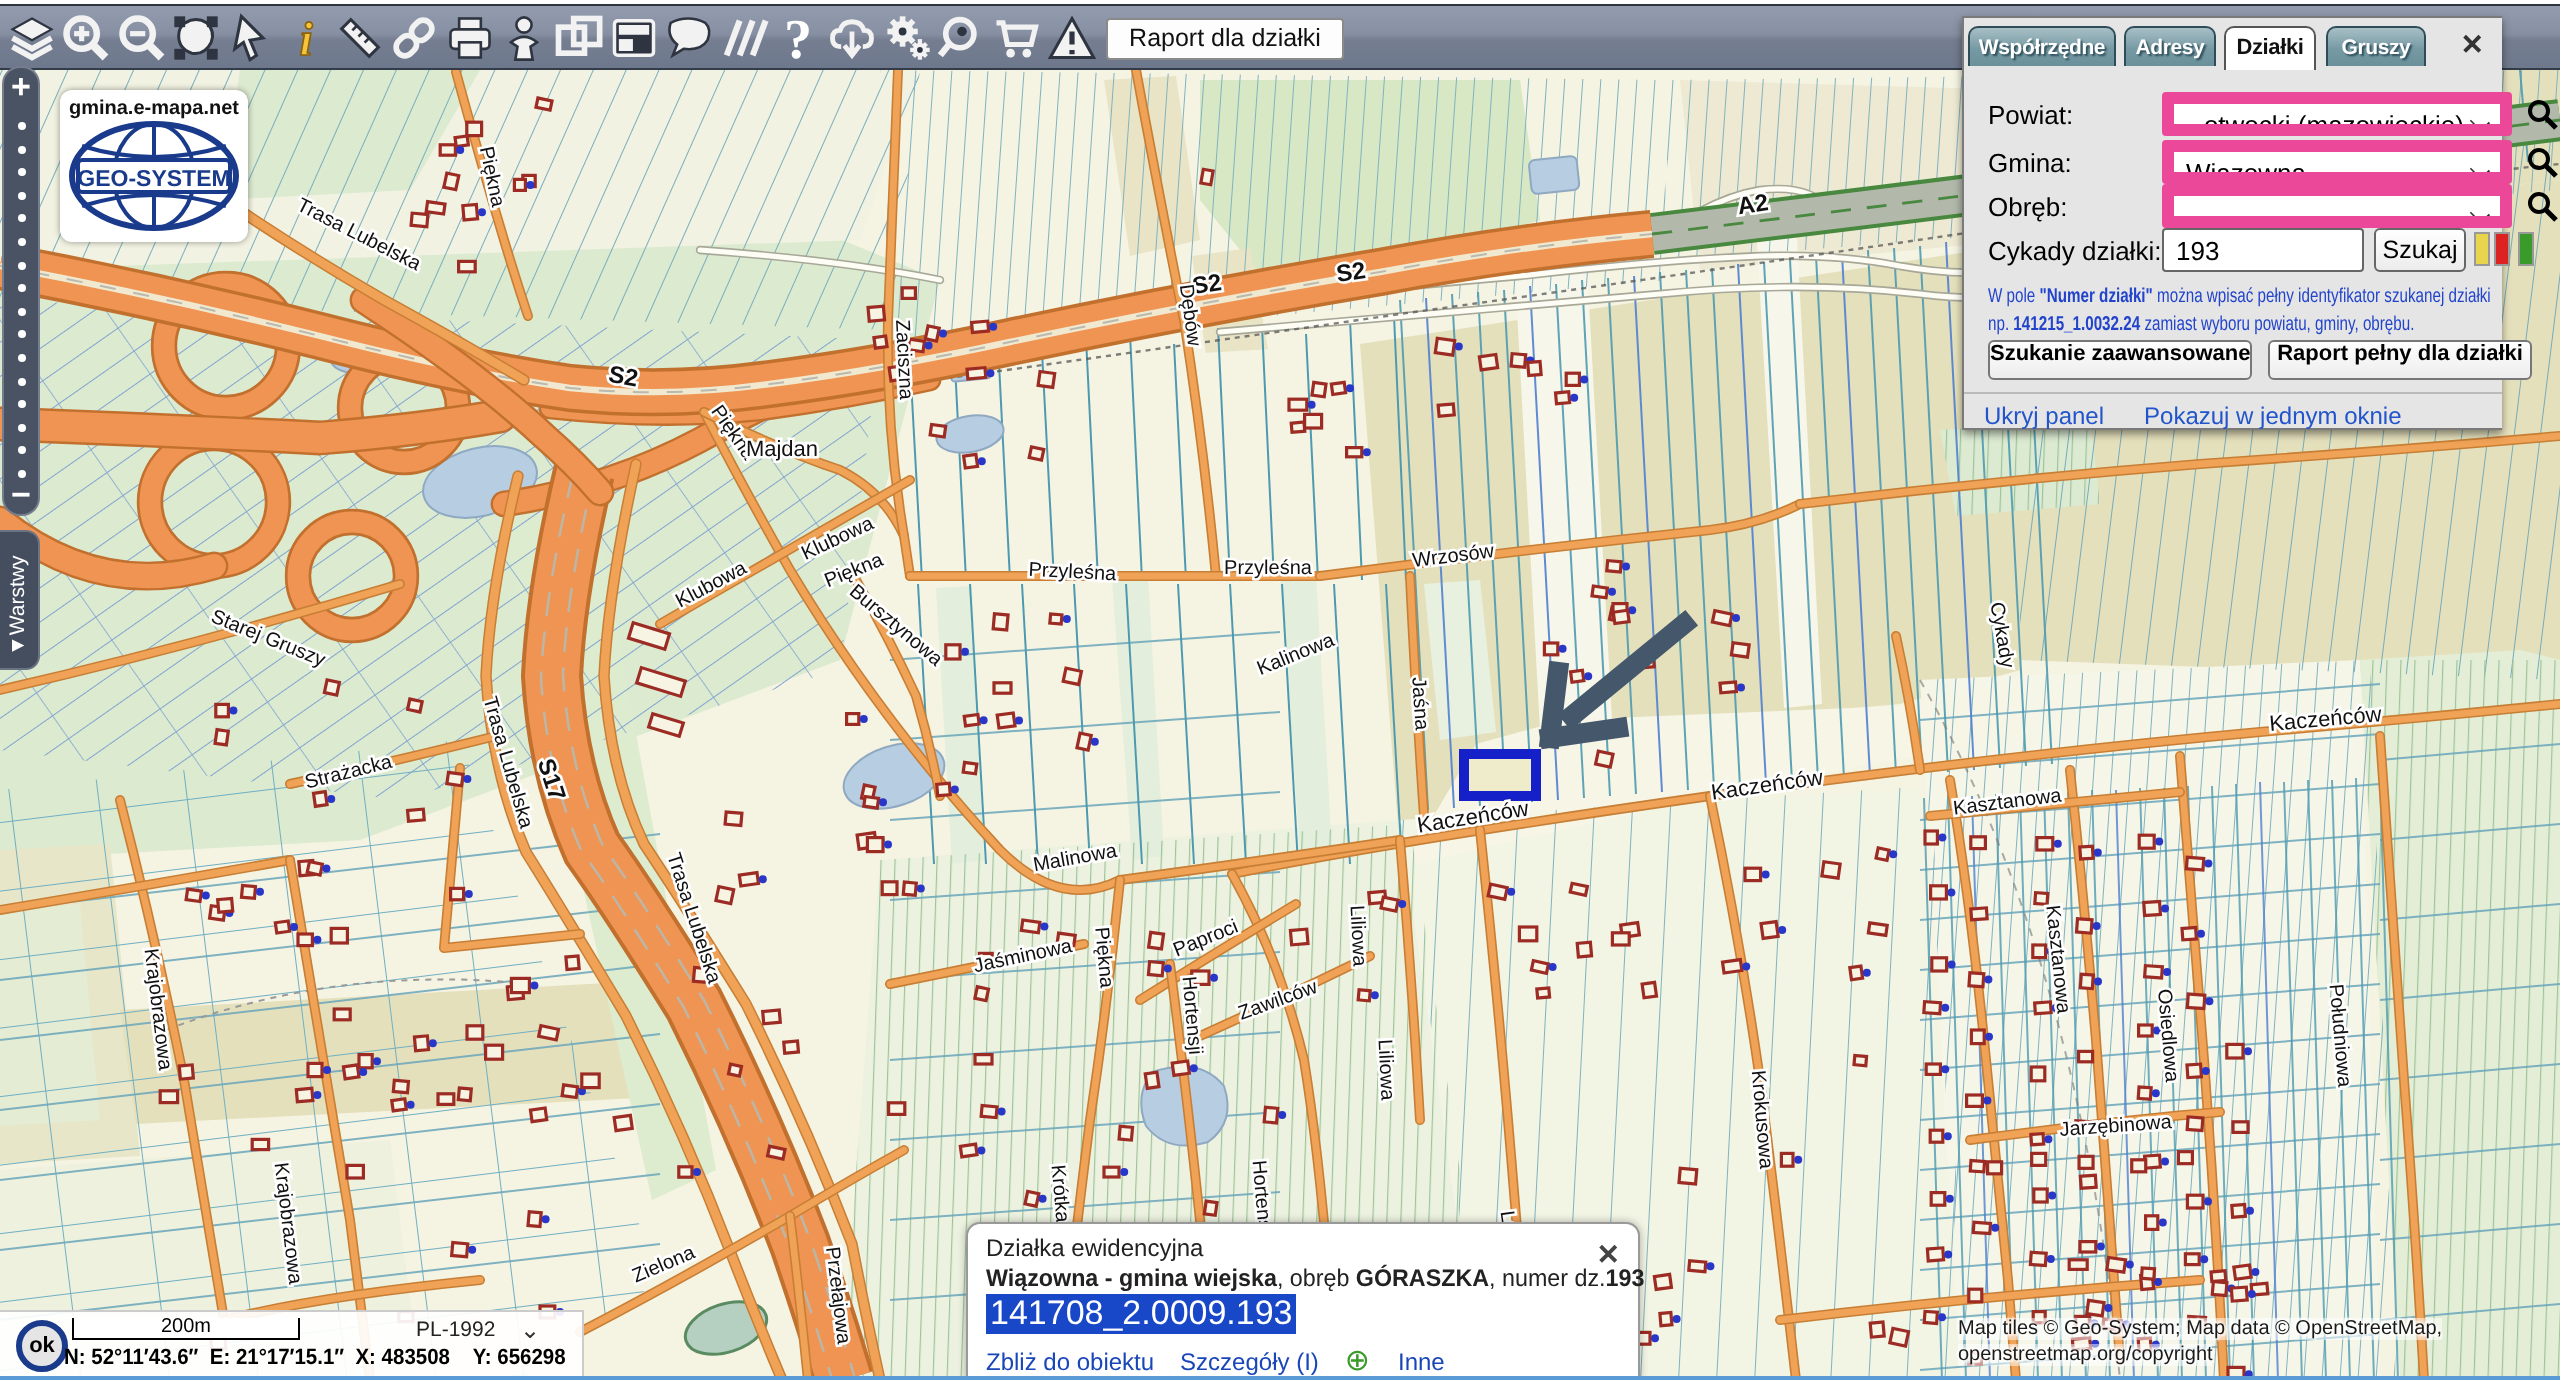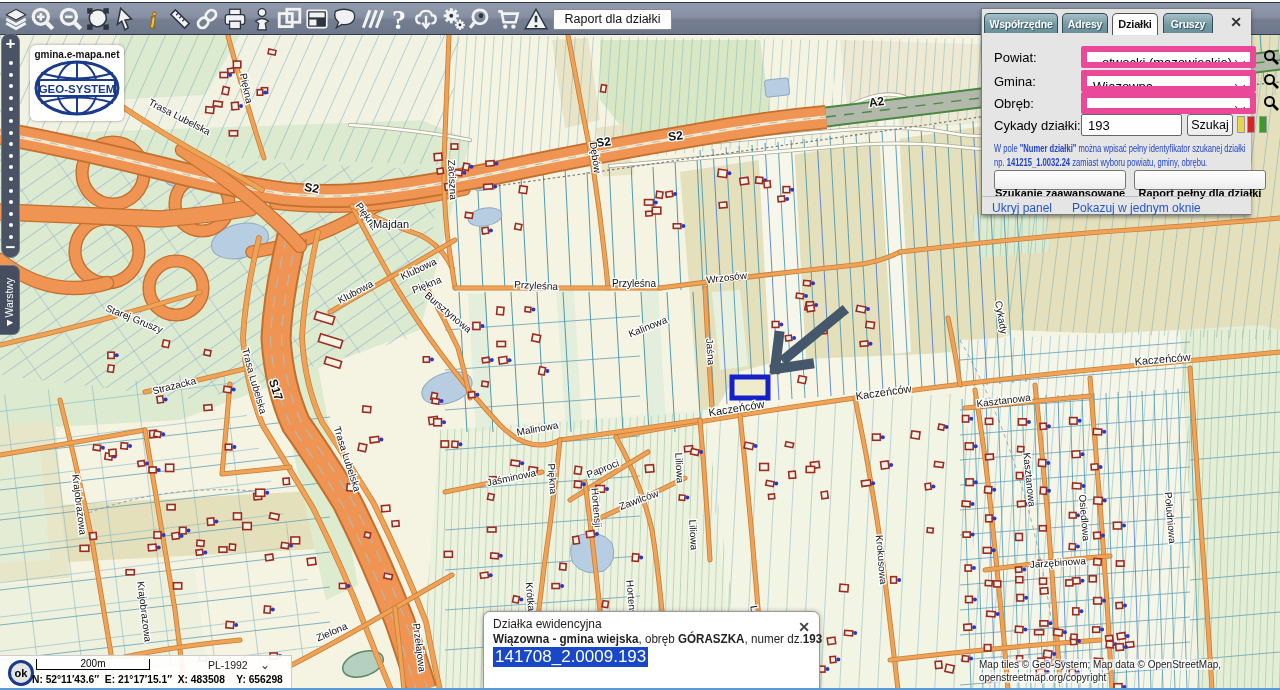--- a/index.html
+++ b/index.html
@@ -47,21 +47,21 @@
   background:#fff; font-size:13px; padding:3px 18px 0 6px; white-space:nowrap; overflow:hidden;}
 .sel:after { content:""; position:absolute; right:6px; top:5px; width:7px; height:7px;
   border-right:1.8px solid #333; border-bottom:1.8px solid #333; transform:rotate(45deg) scale(1,.8); }
 .mag { position:absolute; left:269px; top:3px; width:16px; height:16px; }
 .inp { position:absolute; left:87px; top:0; width:101px; height:22px; border:1px solid #666; border-radius:2px; background:#fff; font-size:13px; padding:3px 0 0 6px; }
 #szukaj { position:absolute; left:193px; top:0; width:46px; height:22px; border:1px solid #666; border-radius:3px;
   background:linear-gradient(#fff,#ececec); text-align:center; font-size:12.5px; padding-top:3px; }
 .sw { position:absolute; top:2px; width:8px; height:17px; border:1px solid #999; }
 #help { position:absolute; left:12px; top:133px; width:360px; font-size:10px; color:#2244cc; line-height:1.38; white-space:nowrap; transform:scale(0.76,1); transform-origin:0 0; }
 #bbtns div { position:absolute; top:161px; height:20px; border:1px solid #777; border-radius:3px;
-  background:linear-gradient(#fff,#ededed); font-size:11px; font-weight:bold; text-align:center; padding-top:16px; white-space:nowrap;}
+  background:linear-gradient(#fff,#ededed); font-size:11px; font-weight:bold; text-align:center; padding-top:0; white-space:nowrap;}
 #plinks { position:absolute; left:0; top:187px; width:100%; height:20px; border-top:1px solid #bbb;
   font-size:12px; color:#2255cc; padding:4px 0 0 10px; }
 #plinks span { margin-right:20px; }
 
 
 #infobox { position:absolute; left:483px; top:611px; width:337px; height:79px; background:#fff;
   border:1px solid #999; border-radius:7px 7px 0 0; box-shadow:0 0 4px rgba(0,0,0,.3);
   font-size:12px; color:#222; padding:5px 0 0 9px; white-space:nowrap; }
 #infobox .l2 { margin-top:1px; font-size:12px; transform:scale(0.97,1); transform-origin:0 0; }
 #infobox .sel-id { display:inline-block; margin-top:1px; background:#1847c7; color:#fff; font-size:17px; padding:0 2px; }
@@ -1068,20 +1068,21 @@
       <div style="left:152px; width:132px;">Raport pełny dla działki</div>
     </div>
   </div>
   <div id="plinks"><span>Ukryj panel</span><span>Pokazuj w jednym oknie</span></div>
 </div>
 
 <div id="infobox">
   <div>Działka ewidencyjna</div>
   <div class="l2"><b>Wiązowna - gmina wiejska</b>, obręb <b>GÓRASZKA</b>, numer dz.<b>193</b></div>
   <div><span class="sel-id">141708_2.0009.193</span></div>
+  <div class="links"><span>Zbliż do obiektu</span><span>Szczegóły (I)</span><span style="color:#3a9a2a; font-size:15px; margin-right:14px;">⊕</span><span>Inne</span></div>
   <div id="iclose">✕</div>
 </div>
 
 <div id="status">
   <div id="okbtn">ok</div>
   <div id="scale">200m</div>
   <div id="epsg">PL-1992</div>
   <div id="chev">⌄</div>
   <div id="coords">N: 52°11′43.6″&nbsp; E: 21°17′15.1″&nbsp;&nbsp;X: 483508&nbsp;&nbsp;&nbsp;&nbsp;Y: 656298</div>
 </div>

